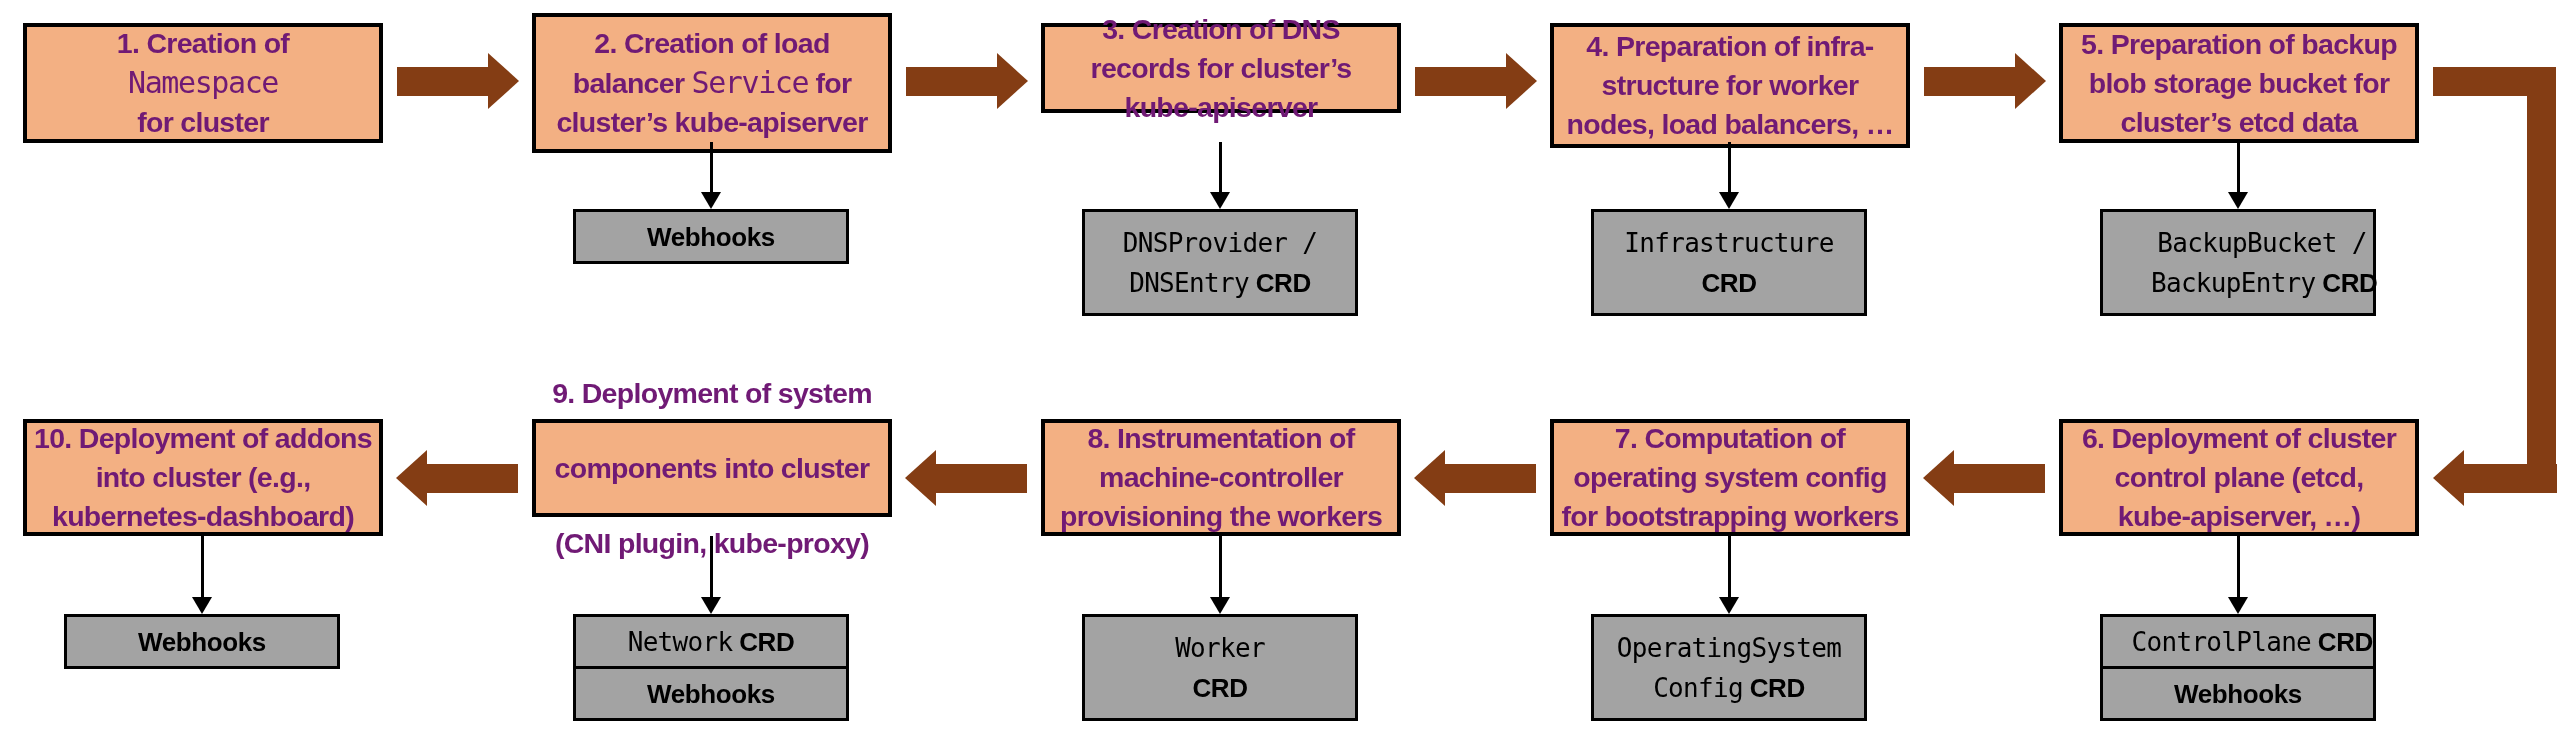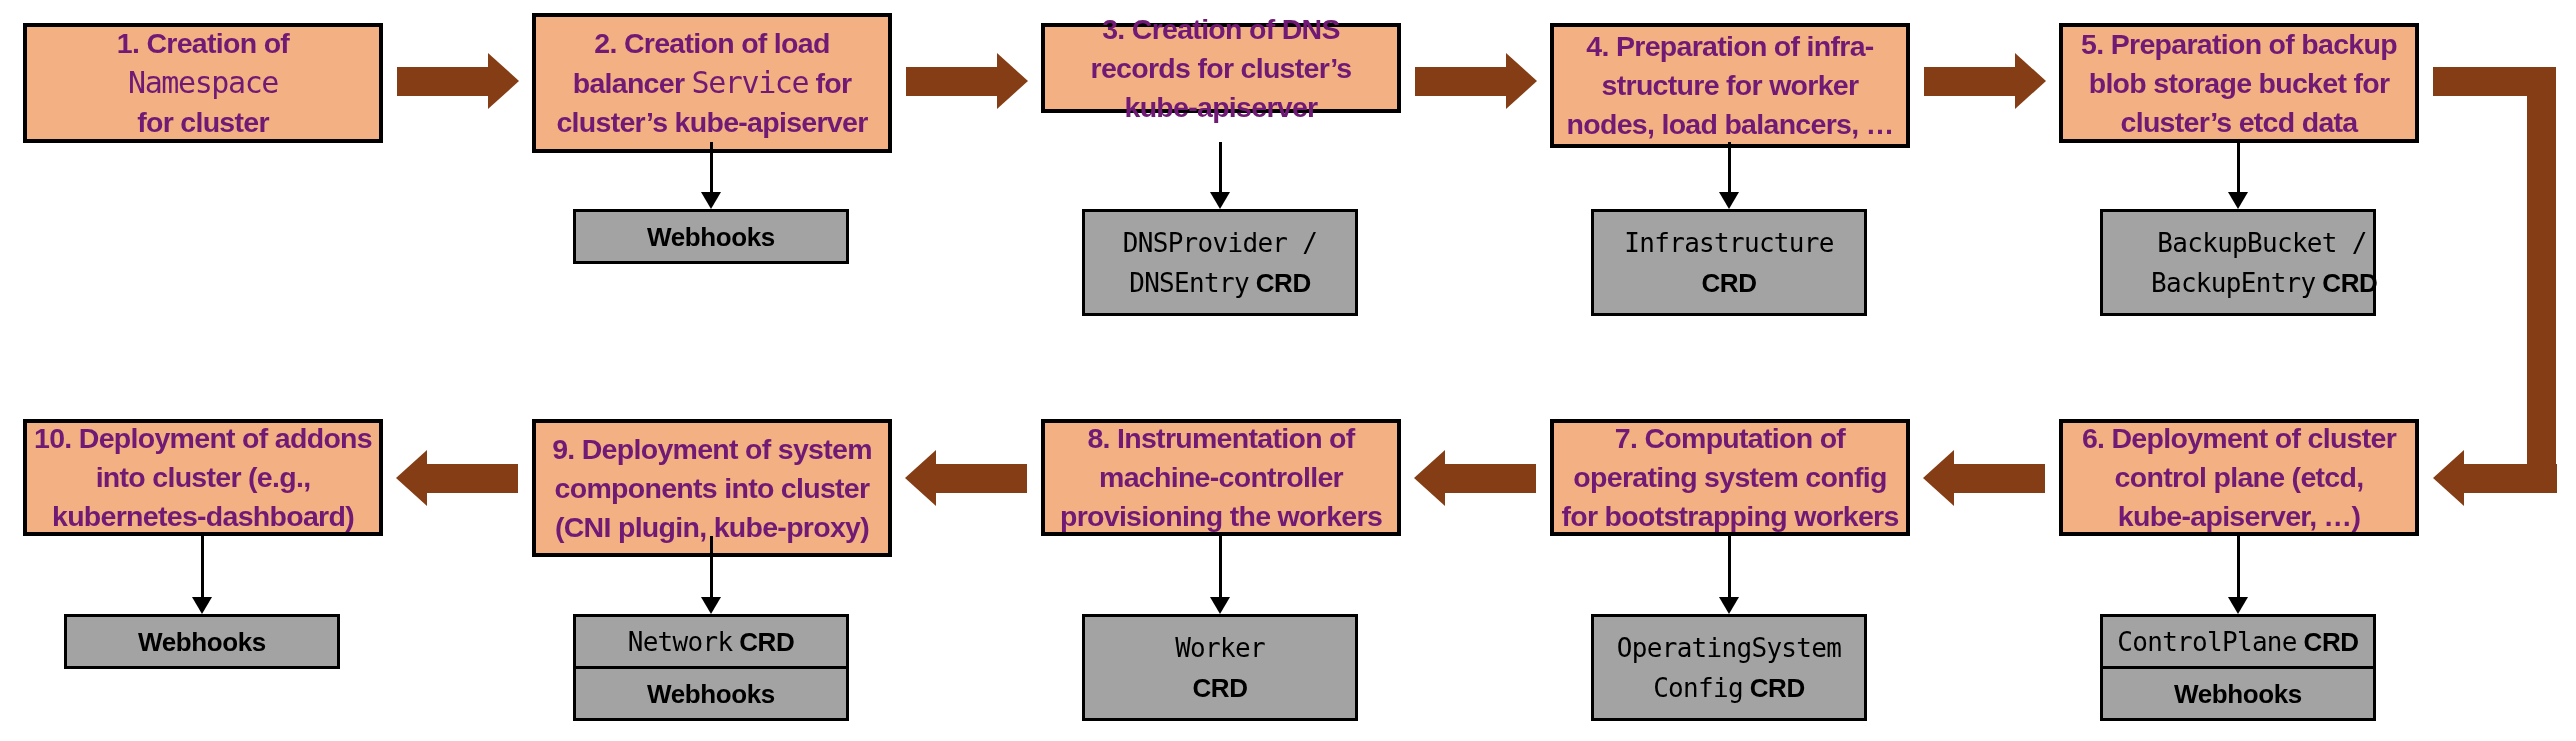--- a/index.html
+++ b/index.html
@@ -135,21 +135,21 @@
   <div class="arrow-left" style="left:1445px;width:91px;"></div>
 
   <div class="main-box" style="left:1041px;top:419px;height:117px;">
     <div class="line"><span>8. Instrumentation of</span></div>
     <div class="line"><span>machine-controller</span></div>
     <div class="line"><span>provisioning the workers</span></div>
   </div>
 
   <div class="arrow-left" style="left:936px;width:91px;"></div>
 
-  <div class="main-box" style="left:532px;top:419px;height:138px;">
+  <div class="main-box" style="left:532px;top:419px;height:98px;gap:36px;">
     <div class="line"><span>9. Deployment of system</span></div>
     <div class="line"><span>components into cluster</span></div>
     <div class="line"><span>(CNI plugin, kube-proxy)</span></div>
   </div>
 
   <div class="arrow-left" style="left:427px;width:91px;"></div>
 
   <div class="main-box" style="left:23px;top:419px;height:117px;">
     <div class="line"><span>10. Deployment of addons</span></div>
     <div class="line"><span>into cluster (e.g.,</span></div>
@@ -160,21 +160,21 @@
   <div class="conn-head" style="left:2228px;top:597px;"></div>
   <div class="conn-line" style="left:1728px;top:536px;height:61px;"></div>
   <div class="conn-head" style="left:1719px;top:597px;"></div>
   <div class="conn-line" style="left:1219px;top:536px;height:61px;"></div>
   <div class="conn-head" style="left:1210px;top:597px;"></div>
   <div class="conn-line" style="left:710px;top:536px;height:61px;"></div>
   <div class="conn-head" style="left:701px;top:597px;"></div>
   <div class="conn-line" style="left:201px;top:536px;height:61px;"></div>
   <div class="conn-head" style="left:192px;top:597px;"></div>
 
-  <div class="sub-box h77" style="left:2100px;top:614px;">
+  <div class="sub-box h77" style="left:2100px;top:614px;align-items:flex-end;">
     <div class="line"><span class="code">ControlPlane</span><span> CRD</span></div>
   </div>
   <div class="sub-box h77" style="left:2100px;top:666px;">
     <div class="line"><span>Webhooks</span></div>
   </div>
 
   <div class="sub-box h150" style="left:1591px;top:614px;">
     <div class="line"><span class="code">OperatingSystem</span></div>
     <div class="line"><span class="code">Config</span><span> CRD</span></div>
   </div>

